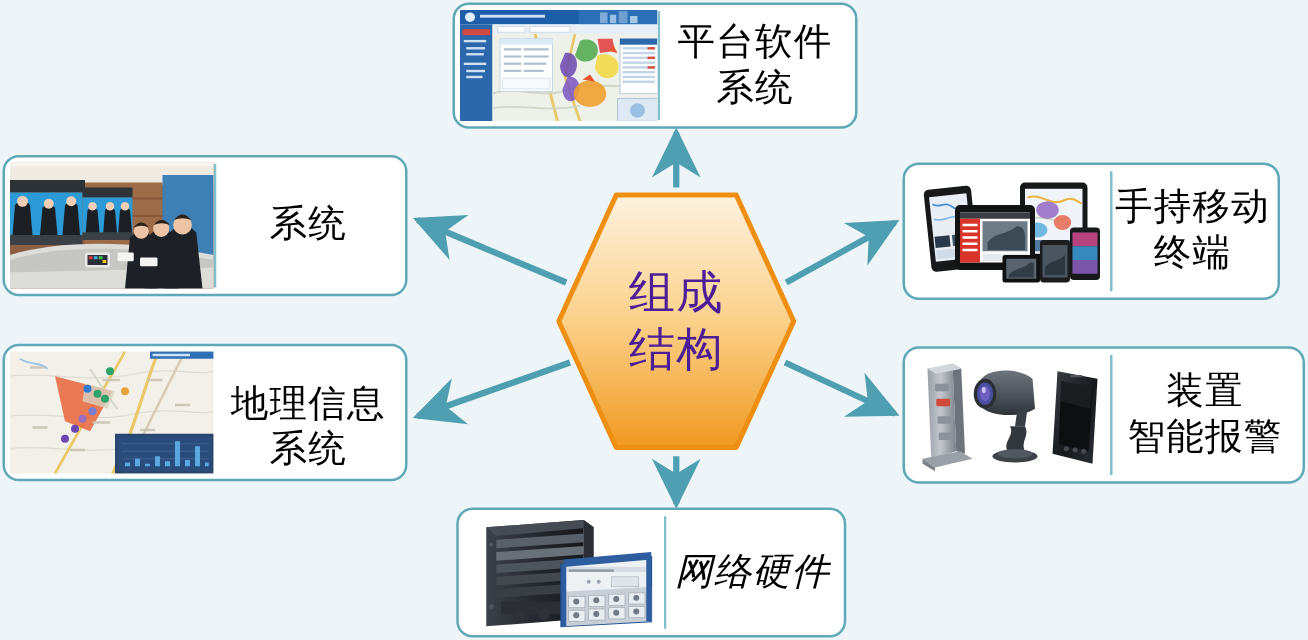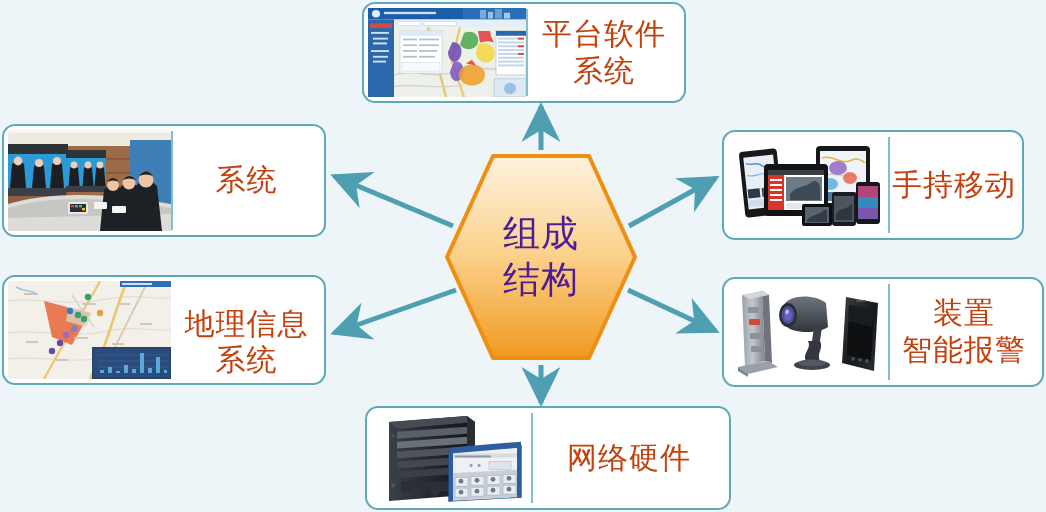--- a/index.html
+++ b/index.html
@@ -44,39 +44,39 @@
   }
   .node .divider{
     flex:0 0 2px;
     background:#7fc0cc;
     margin:1px 0;
   }
   .node .caption{
     flex:1 1 auto;
     display:flex;flex-direction:column;
     align-items:center;justify-content:center;
-    color:#c2410c;
+    color:#000000;
     font-size:30px;line-height:1.22;
     letter-spacing:1px;
     white-space:nowrap;
   }
   .node .caption span{display:block;}
 
   
   #node-platform{left:362px;top:2px;width:324px;height:101px;}
   #node-platform .thumb{width:158px;height:auto;}
   #node-video{left:2px;top:124px;width:324px;height:113px;}
   #node-video .thumb{width:163px;}
   #node-gis{left:2px;top:275px;width:324px;height:110px;align-items:flex-end;}
   #node-gis .thumb{width:163px;}
   #node-mobile{left:722px;top:130px;width:302px;height:110px;}
   #node-mobile .thumb{width:160px;}
   #node-alarm{left:722px;top:277px;width:322px;height:110px;}
   #node-alarm .thumb{width:160px;}
-  #node-network{left:365px;top:406px;width:366px;height:104px;}
+  #node-network{left:365px;top:406px;width:312px;height:104px;font-style:italic;}
   #node-network .thumb{width:160px;}
 
   .thumb svg{display:block;width:100%;height:100%;}
 </style>
 </head>
 <body>
 
 <div id="stage">
 
   <svg id="connectors" viewBox="0 0 1046 512" xmlns="http://www.w3.org/2000/svg">
@@ -394,20 +394,21 @@
         <g>
           <rect x="74" y="68" width="30" height="22" rx="2" fill="#0f1012"></rect>
           <rect x="77" y="71" width="24" height="16" fill="#5a646e"></rect>
           <path d="M79 84 C84 78, 90 80, 96 74 L99 74 L99 86 L79 86 Z" fill="#343d46"></path>
         </g>
       </svg>
     </div>
     <div class="divider"></div>
     <div class="caption">
       <span>手持移动</span>
+      <span>终端</span>
     </div>
   </div>
 
   <div class="node" id="node-alarm">
     <div class="thumb">
       <svg viewBox="0 0 160 98" xmlns="http://www.w3.org/2000/svg" preserveAspectRatio="none">
         <rect x="0" y="0" width="160" height="98" fill="#ffffff"></rect>
         <defs>
           <linearGradient id="pillarG" x1="0" y1="0" x2="1" y2="0">
             <stop offset="0%" stop-color="#9ba0a8"></stop>

